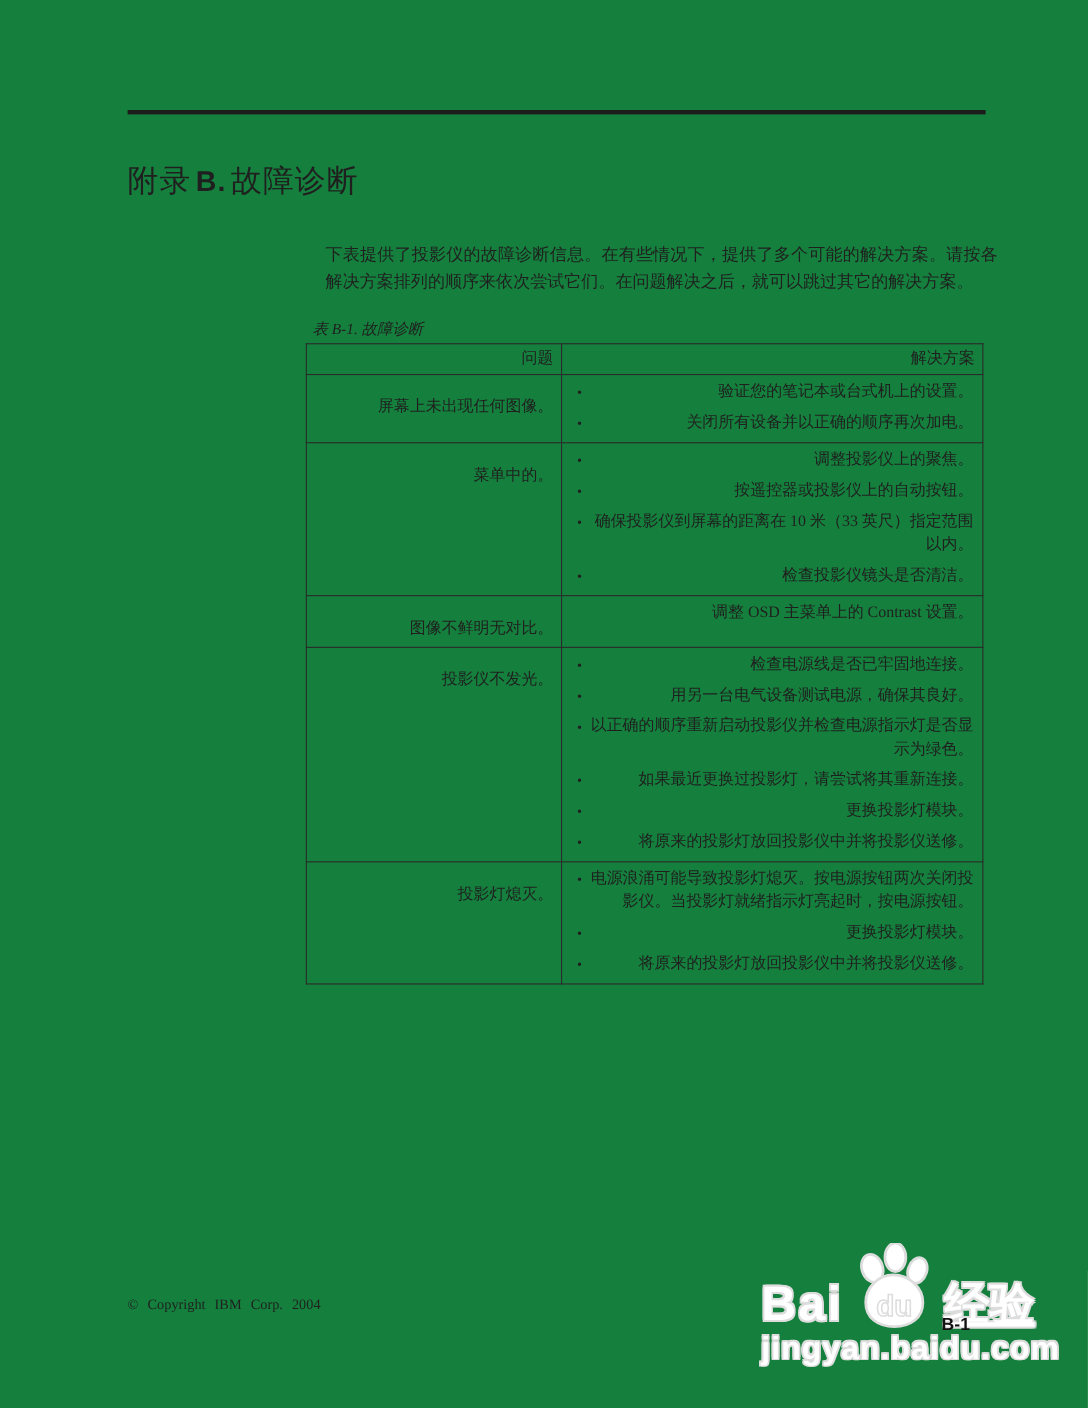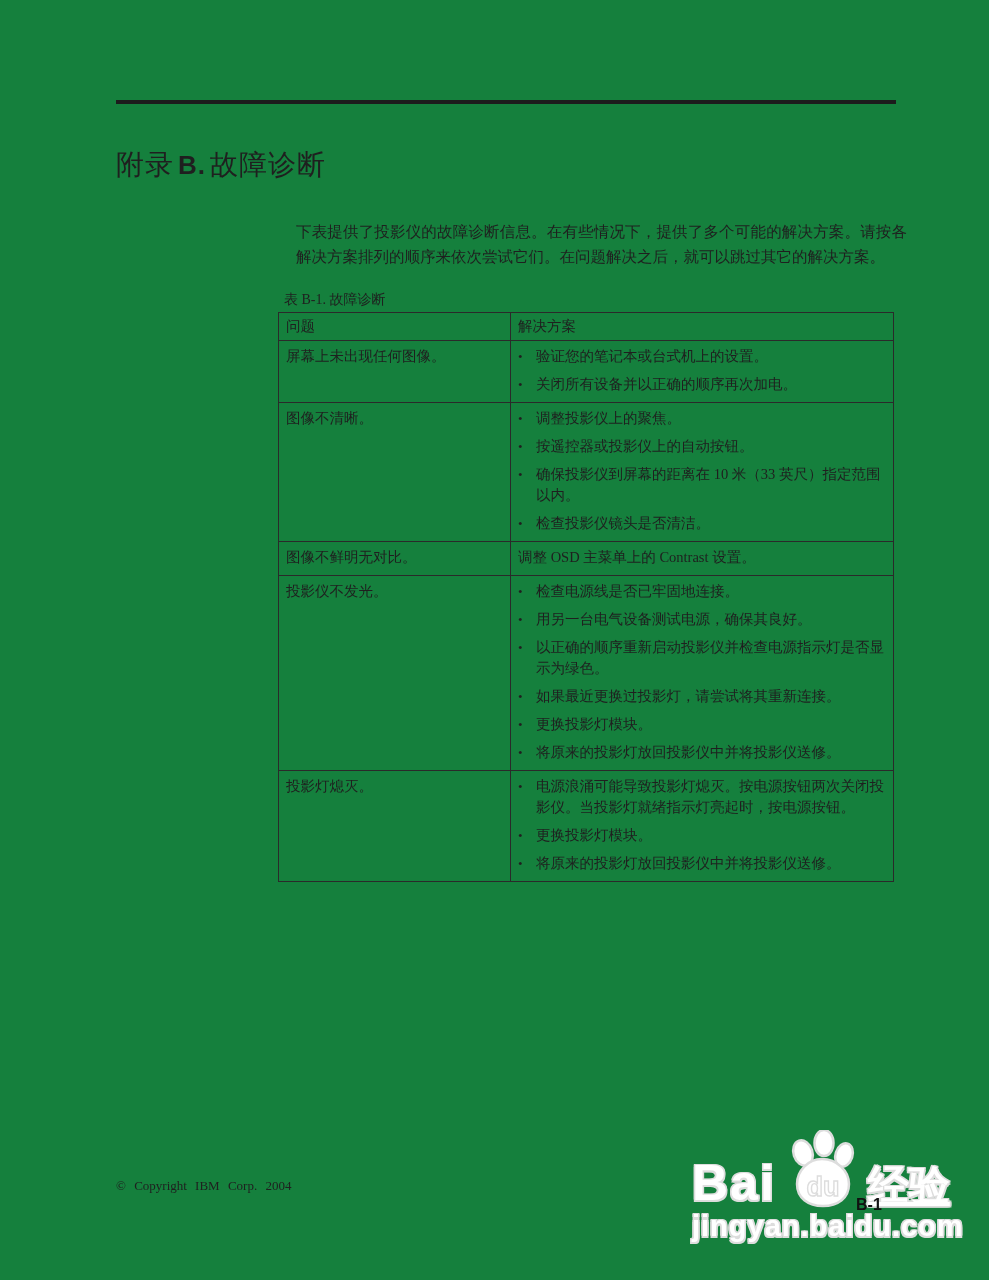--- a/index.html
+++ b/index.html
@@ -42,43 +42,44 @@
     left: 284px; top: 208px;
     width: 611px;
     margin: 12px;
     font-size: 15.5px;
     line-height: 24.5px;
     text-align: justify;
   }
   .caption {
     position: absolute;
     left: 284px; top: 291px;
+    font-style: italic;
     font-size: 14px;
   }
   table.trouble {
     position: absolute;
     left: 278px; top: 312px;
     width: 616px;
     border-collapse: collapse;
     table-layout: fixed;
   }
   table.trouble th, table.trouble td {
     border: 1px solid #2a2a2a;
     vertical-align: top;
-    text-align: left;
+    text-align: right;
   }
   table.trouble th {
     font-weight: normal;
     font-size: 14.5px;
     padding: 3px 7px 4px;
     line-height: 20px;
   }
   th.col-problem, td.problem-cell { width: 232px; }
   td.problem-cell {
-    padding: 5px 7px 6px;
+    padding: 19px 7px 6px;
     font-size: 14.5px;
     line-height: 21px;
   }
   td.solution-cell {
     padding: 5px 8px 7px 7px;
     font-size: 14.5px;
     line-height: 21px;
   }
   .sol-item { margin-bottom: 7px; }
   .sol-item:last-child { margin-bottom: 0; }
@@ -122,21 +123,21 @@
     text-shadow:
       -1.5px -1.5px 0 #dddddd, 1.5px -1.5px 0 #dddddd,
       -1.5px  1.5px 0 #dddddd, 1.5px  1.5px 0 #dddddd,
       -1.5px  0    0 #dddddd, 1.5px  0    0 #dddddd,
        0    -1.5px 0 #dddddd, 0     1.5px 0 #dddddd;
   }
   .wm-row1 {
     display: flex;
     align-items: flex-end;
   }
-  .wm-bai { font-size: 50px; letter-spacing: 2px; line-height: 1; }
+  .wm-bai { font-size: 44px; letter-spacing: 2px; line-height: 1; }
   .wm-paw { margin: 0 2px -4px 2px; }
   .wm-cn { font-size: 41px; line-height: 1; margin-left: 2px; margin-bottom: 2px; text-decoration: underline; }
   .wm-url { font-size: 29px; letter-spacing: 1px; margin-top: 4px; line-height: 1; }
 </style>
 </head>
 <body>
 
 <div class="page">
 
   <div class="top-rule"></div>
@@ -162,21 +163,21 @@
               <span class="bullet">•</span>
               <span class="sol-text">验证您的笔记本或台式机上的设置。</span>
             </div>
             <div class="sol-item bulleted">
               <span class="bullet">•</span>
               <span class="sol-text">关闭所有设备并以正确的顺序再次加电。</span>
             </div>
           </td>
         </tr>
         <tr>
-          <td class="problem-cell">图像不清晰。</td>
+          <td class="problem-cell">菜单中的。</td>
           <td class="solution-cell">
             <div class="sol-item bulleted">
               <span class="bullet">•</span>
               <span class="sol-text">调整投影仪上的聚焦。</span>
             </div>
             <div class="sol-item bulleted">
               <span class="bullet">•</span>
               <span class="sol-text">按遥控器或投影仪上的自动按钮。</span>
             </div>
             <div class="sol-item bulleted">

